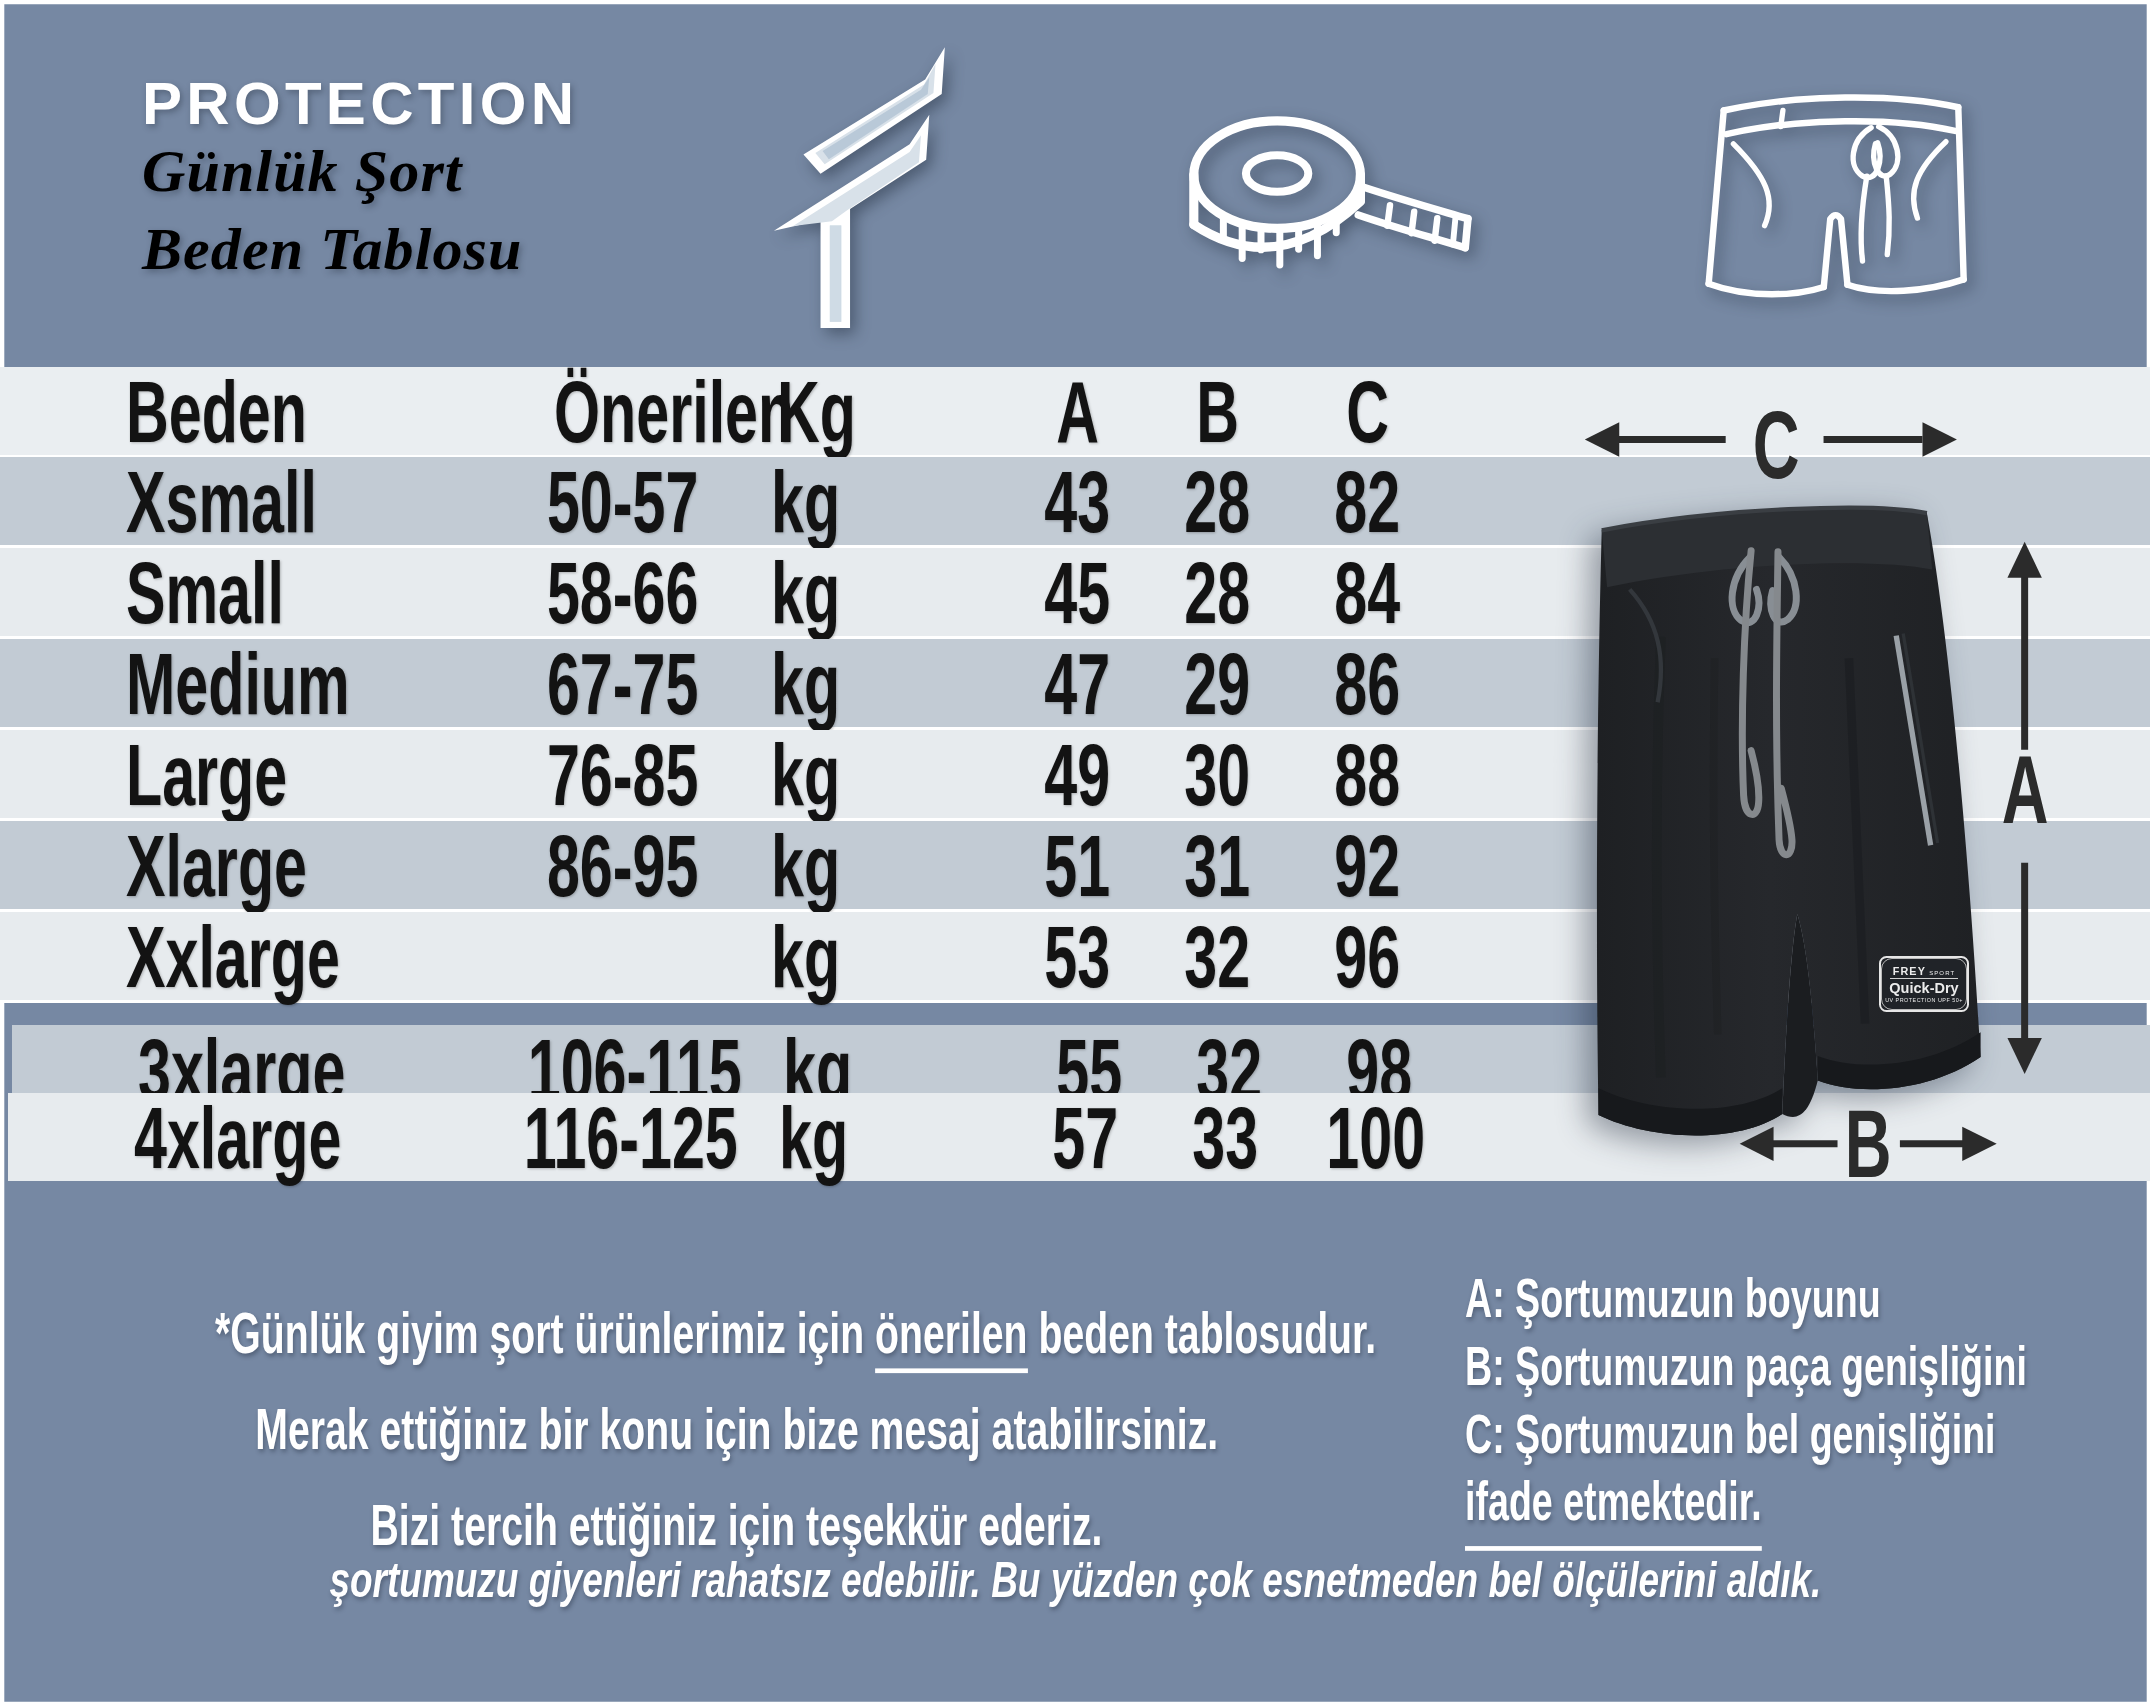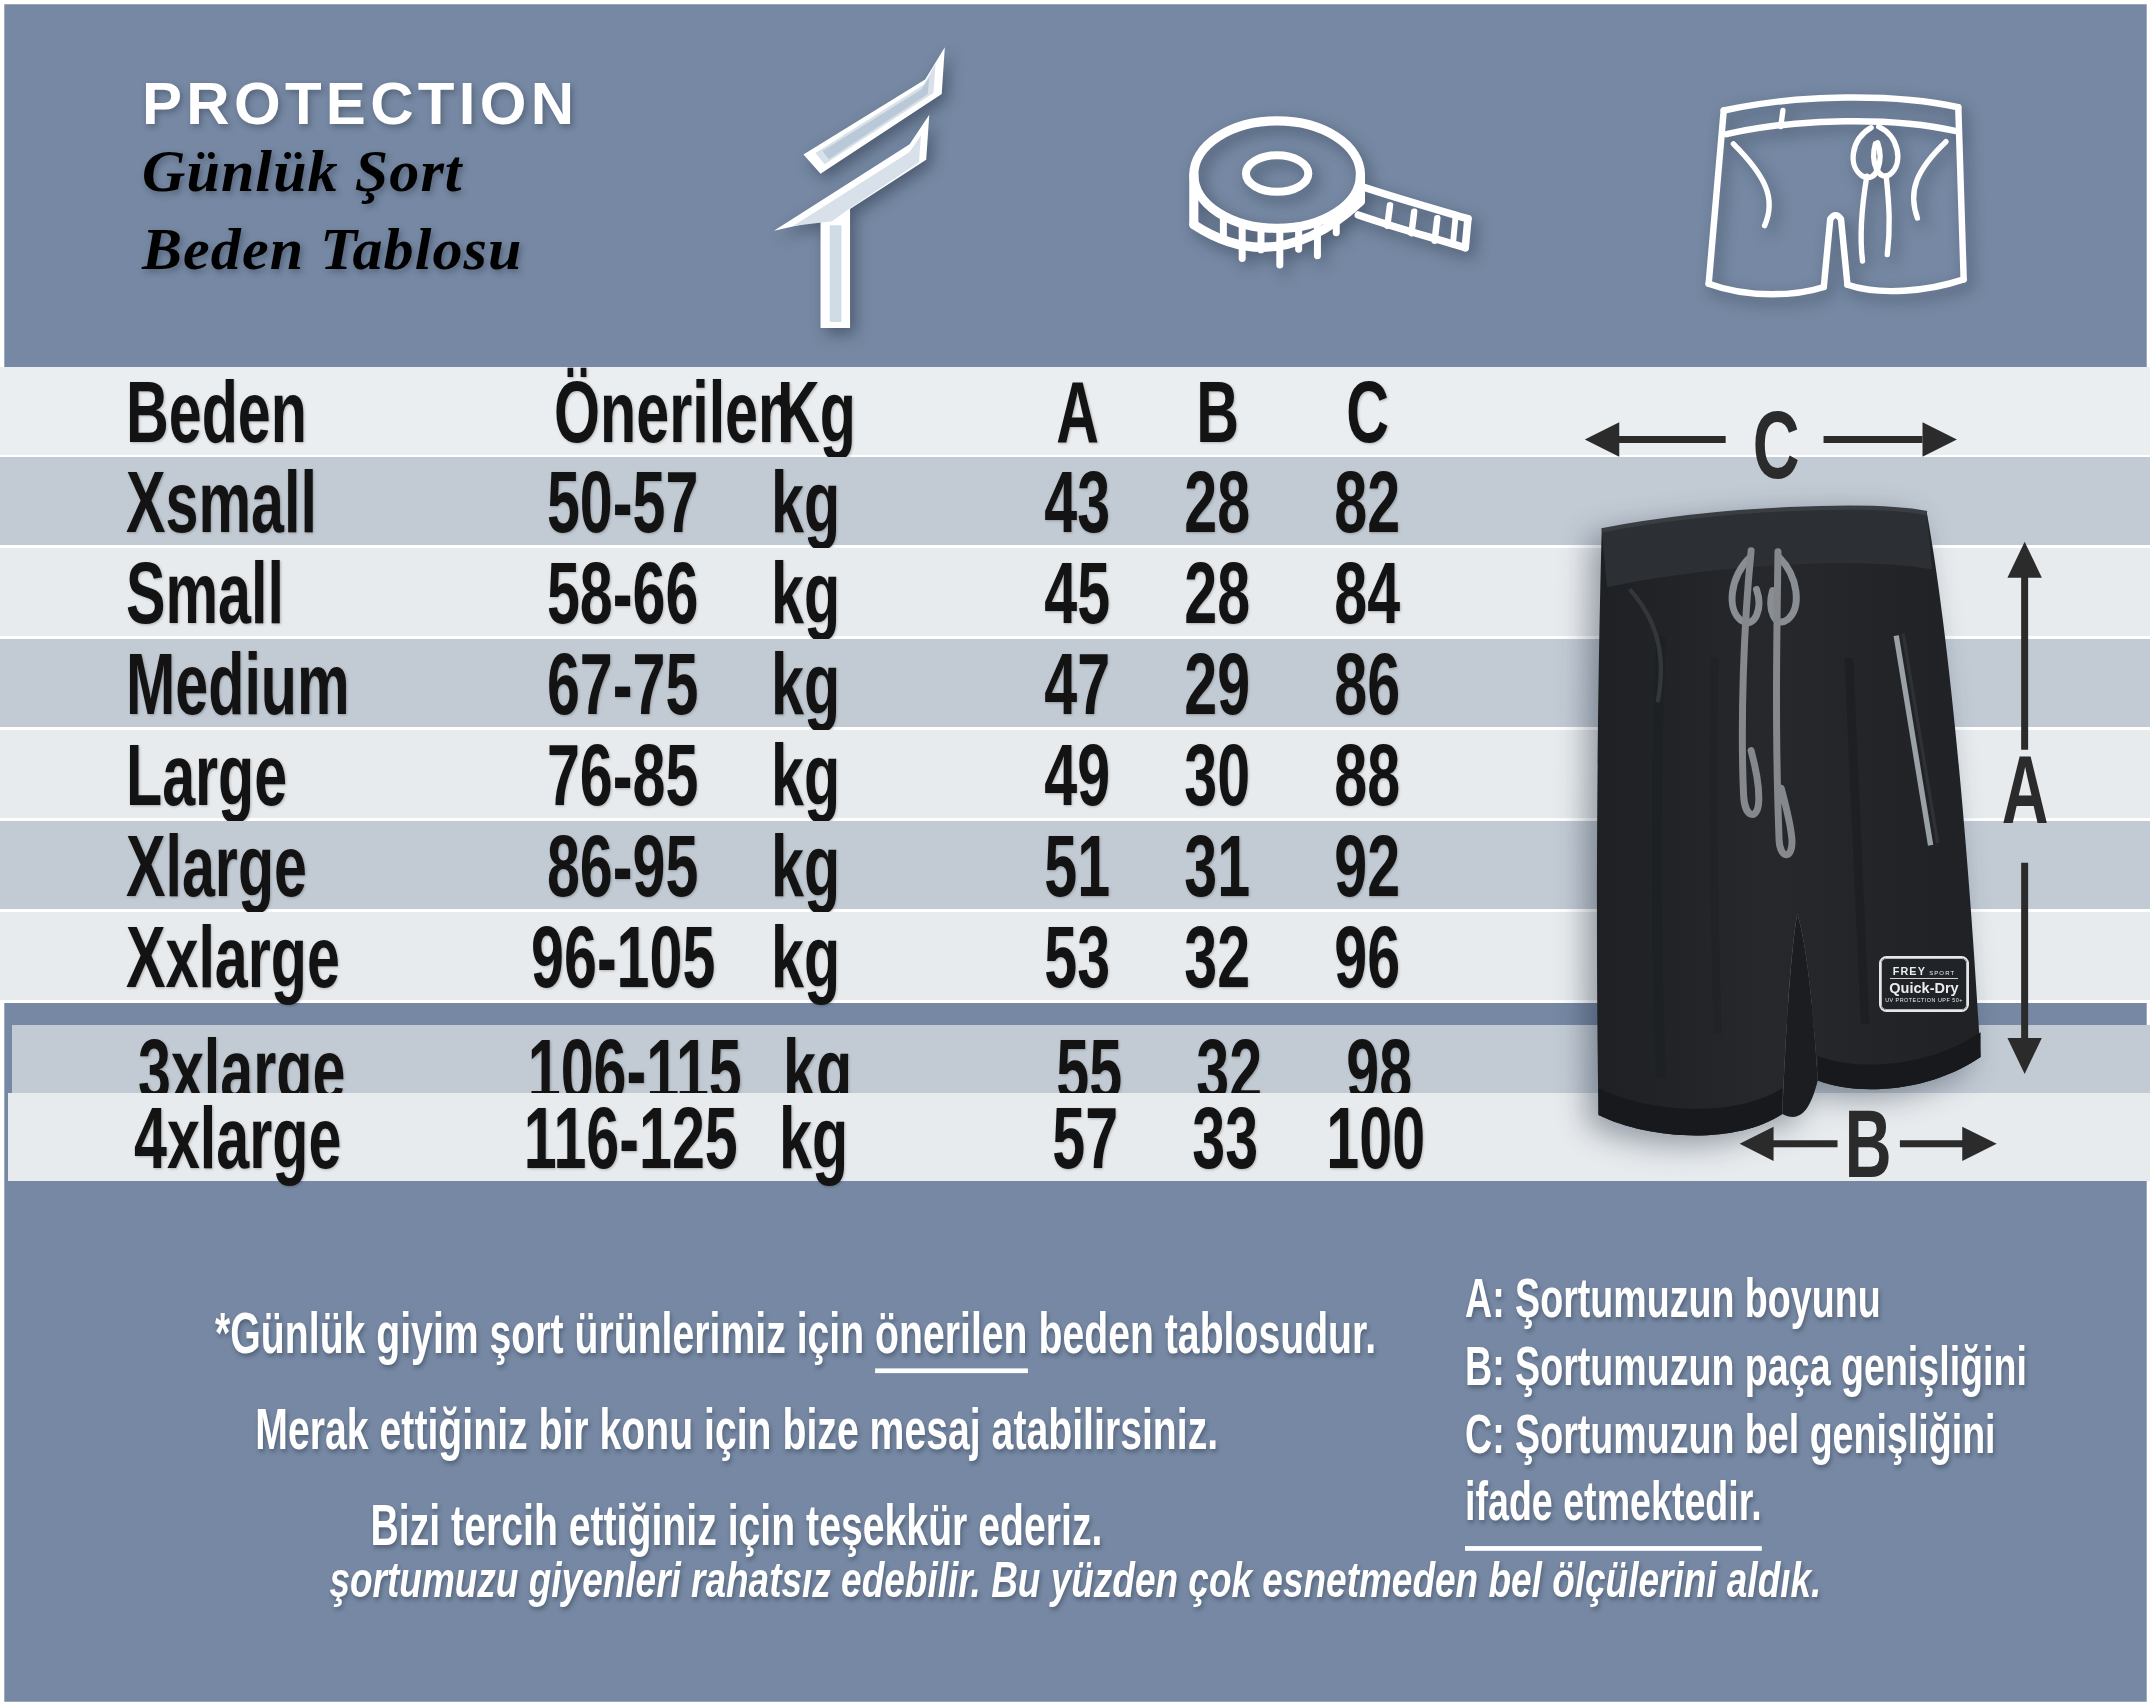--- a/index.html
+++ b/index.html
@@ -40,21 +40,21 @@
   
   .shorts-photo{position:absolute;left:1580px;top:497px;
                 filter:drop-shadow(-10.8px 9.7px 15px rgba(20,30,48,.40));}
   .arrows{position:absolute;left:1559px;top:376px;}
   .mlabel{position:absolute;color:#2b2b2b;font-weight:800;font-size:81px;text-align:center;}
   .mlA{left:1990px;top:744px;width:70px;}
   .mlB{left:1836px;top:1098px;width:65px;}
   .mlC{left:1744px;top:399px;width:65px;}
   .patch{position:absolute;left:1879px;top:956px;width:90px;height:56px;border:2.2px solid #e6e6e6;
          border-radius:7.5px;background:rgba(33,36,40,.92);box-sizing:border-box;}
-  .patch-inner{border:1.1px solid #b9b9b9;border-radius:5px;height:100%;box-sizing:border-box;
+  .patch-inner{border:1.1px solid #b9b9b9;border-radius:11px;height:100%;box-sizing:border-box;
                display:flex;flex-direction:column;align-items:center;justify-content:center;
                color:#ececec;gap:1.1px;padding:2.2px 1.1px;}
   .patch-l1{display:flex;align-items:baseline;gap:3.2px;}
   .patch-brand{font-size:10.8px;font-weight:800;letter-spacing:1.1px;}
   .patch-brand-sfx{font-size:6px;letter-spacing:1.1px;}
   .patch-div{width:82%;border-top:1.1px solid #cfcfcf;}
   .patch-feature{font-size:14.5px;font-weight:700;}
   .patch-prot{font-size:5.4px;letter-spacing:0.5px;white-space:nowrap;}
   
   .notes{position:absolute;left:70px;top:1285px;width:1333px;text-align:center;color:#fff;}
@@ -249,23 +249,20 @@
           <span class="cnd">31</span>
         </span>
       <span class="cell c-c">
           <span class="cnd">92</span>
         </span>
     </div>
 
     <div class="row light" style="top:912px;position:absolute;">
       <span class="cell left c-size">
           <span class="cnd l">Xxlarge</span>
-        </span>
-      <span class="cell c-wt">
-          <span class="cnd">96-105</span>
         </span>
       <span class="cell left c-kg">
           <span class="cnd l">kg</span>
         </span>
       <span class="cell c-a">
           <span class="cnd">53</span>
         </span>
       <span class="cell c-b">
           <span class="cnd">32</span>
         </span>

